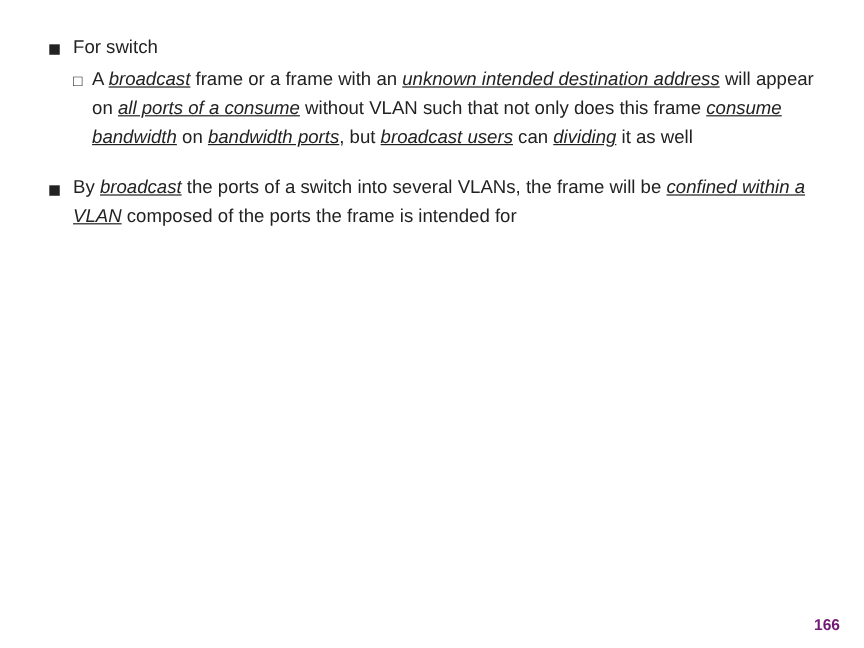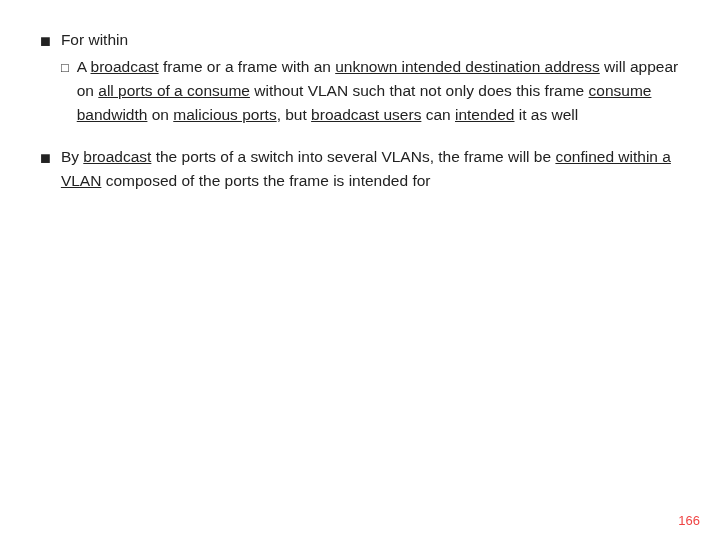--- a/index.html
+++ b/index.html
@@ -67,45 +67,47 @@
       margin-top: 3px;
     }
 
     .sub-text {
       line-height: 1.55;
       font-size: 15.5px;
     }
 
     u {
       text-decoration: underline;
+      font-style: italic;
     }
 
     .page-number {
       position: absolute;
       bottom: 12px;
       right: 20px;
       font-size: 13px;
-      color: #ef4444;
+      color: #701a75;
+      font-weight: bold;
     }
   </style>
 </head>
 <body>
 
 <div class="slide-content">
   <ul class="bullet-list">
 
     <li class="bullet-item">
       <span class="bullet-marker">■</span>
       <div class="bullet-text">
-        <span>For within</span>
+        <span>For switch</span>
         <ul class="sub-list">
           <li class="sub-item">
             <span class="sub-marker">□</span>
             <span class="sub-text">
-              A <u>broadcast</u> frame or a frame with an <u>unknown intended destination address</u> will appear on <u>all ports of a consume</u> without VLAN such that not only does this frame <u>consume bandwidth</u> on <u>malicious ports</u>, but <u>broadcast users</u> can <u>intended</u> it as well
+              A <u>broadcast</u> frame or a frame with an <u>unknown intended destination address</u> will appear on <u>all ports of a consume</u> without VLAN such that not only does this frame <u>consume bandwidth</u> on <u>bandwidth ports</u>, but <u>broadcast users</u> can <u>dividing</u> it as well
             </span>
           </li>
         </ul>
       </div>
     </li>
 
     <li class="bullet-item">
       <span class="bullet-marker">■</span>
       <div class="bullet-text">
         By <u>broadcast</u> the ports of a switch into several VLANs, the frame will be <u>confined within a VLAN</u> composed of the ports the frame is intended for

